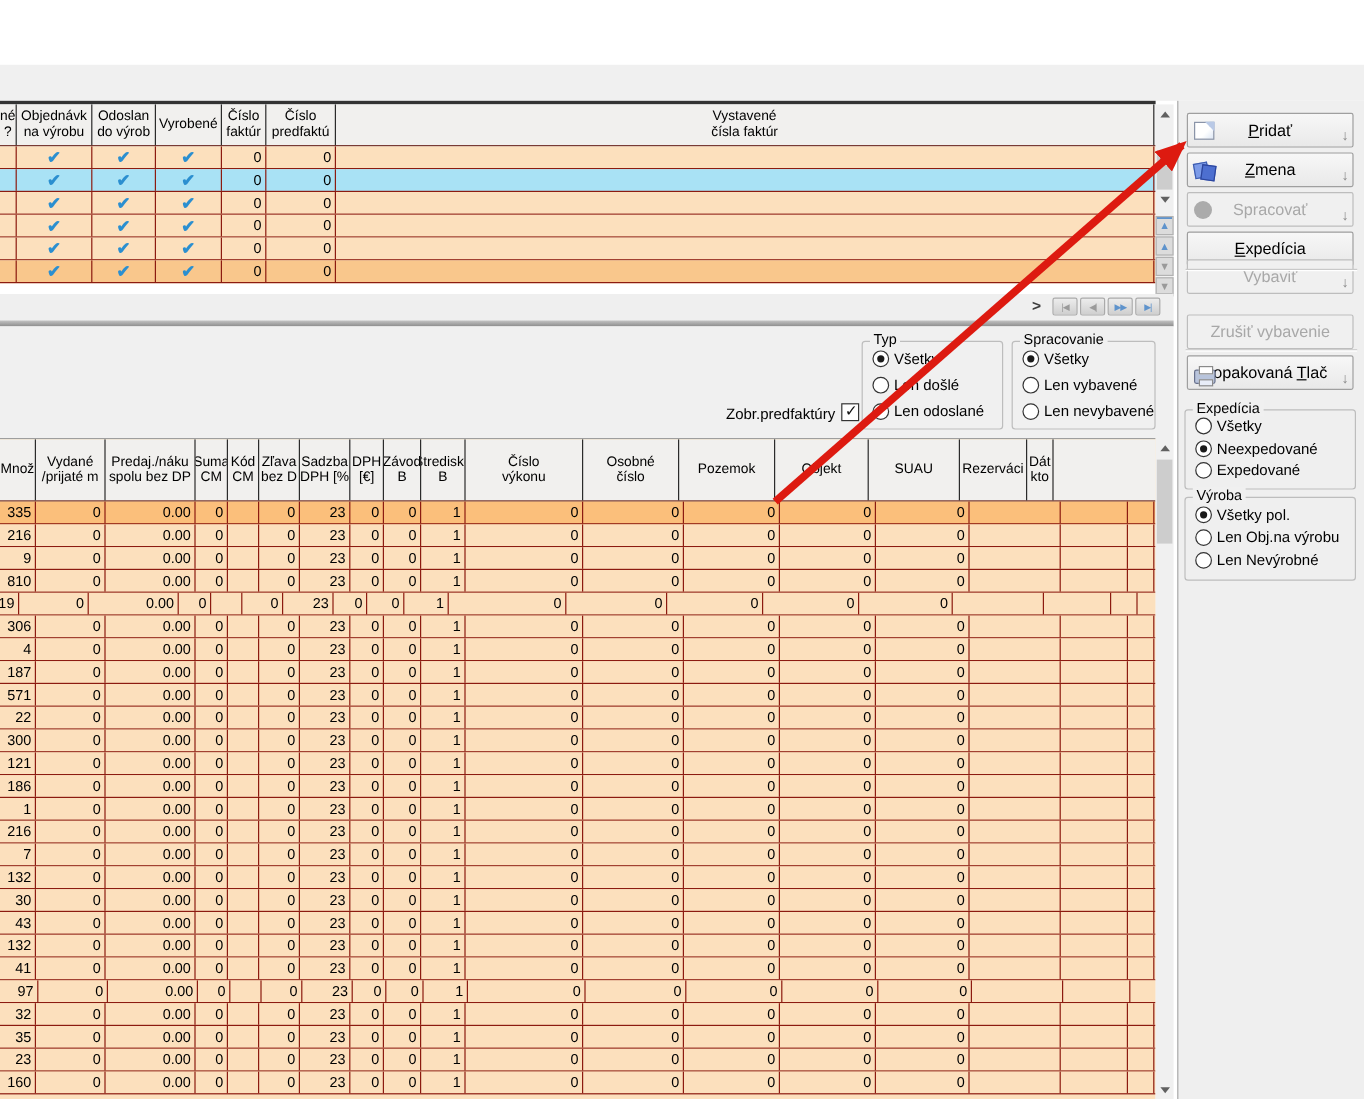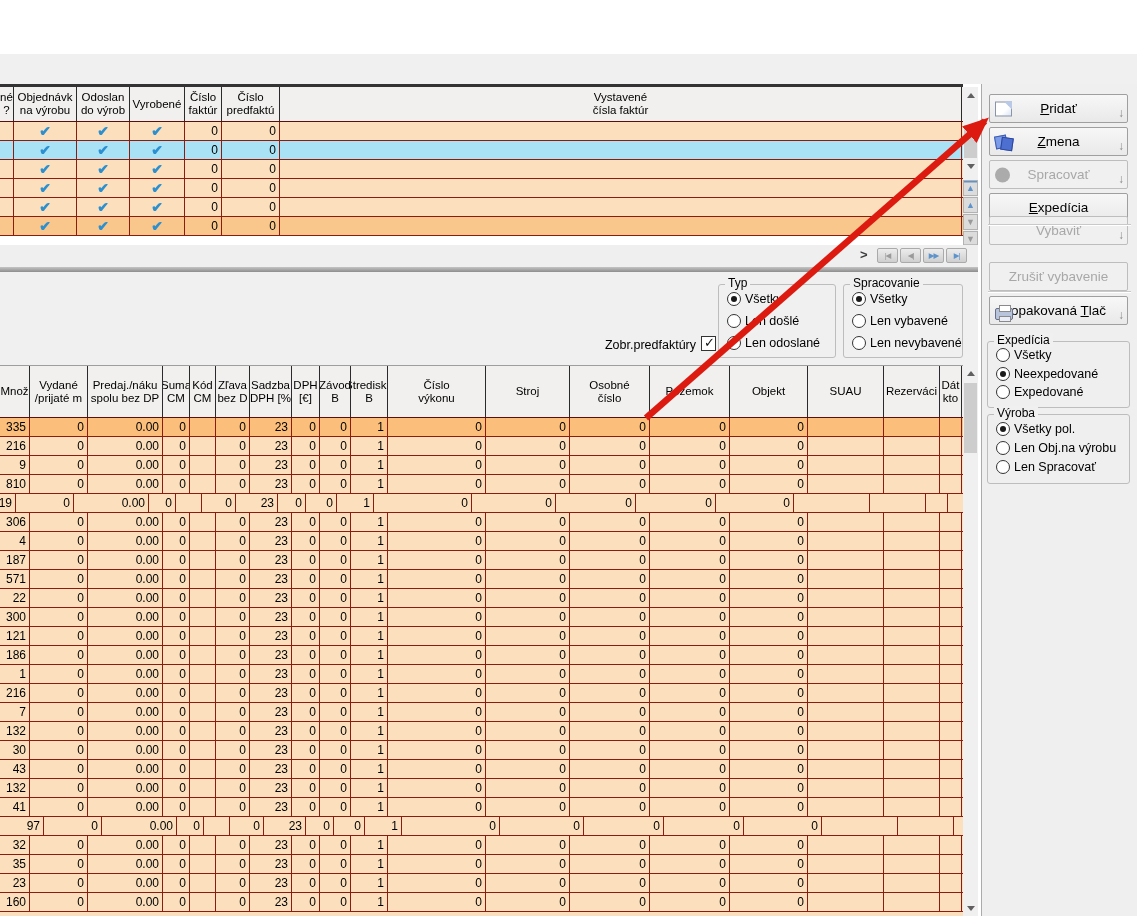--- a/index.html
+++ b/index.html
@@ -302,21 +302,20 @@
         <div class="hcell" style="width: 42px; text-align: center;">Sadzba
 DPH [%</div>
         <div class="hcell" style="width: 28px;">DPH
 [€]</div>
         <div class="hcell" style="width: 31px;">Závod
 B</div>
         <div class="hcell" style="width: 37px;">Stredisko
 B</div>
         <div class="hcell" style="width: 98px;">Číslo
 výkonu</div>
-        <div class="hcell" style="width: 84px;">Stroj</div>
         <div class="hcell" style="width: 80px;">Osobné
 číslo</div>
         <div class="hcell" style="width: 80px;">Pozemok</div>
         <div class="hcell" style="width: 78px;">Objekt</div>
         <div class="hcell" style="width: 76px;">SUAU</div>
         <div class="hcell" style="width: 56px;">Rezerváci</div>
         <div class="hcell" style="width: 22px;">Dát
 kto</div>
       </div>
     <div id="bot-body">
@@ -734,21 +733,21 @@
           <div class="dcell" style="width: 98px;">0</div>
           <div class="dcell" style="width: 84px;">0</div>
           <div class="dcell" style="width: 80px;">0</div>
           <div class="dcell" style="width: 80px;">0</div>
           <div class="dcell" style="width: 78px;">0</div>
           <div class="dcell" style="width: 76px;"></div>
           <div class="dcell" style="width: 56px;"></div>
           <div class="dcell" style="width: 22px;"></div>
         </div>
         <div class="drow">
-          <div class="dcell" style="width: 44px;">97</div>
+          <div class="dcell" style="width: 32px;">97</div>
           <div class="dcell" style="width: 58px;">0</div>
           <div class="dcell" style="width: 75px;">0.00</div>
           <div class="dcell" style="width: 27px;">0</div>
           <div class="dcell" style="width: 26px;"></div>
           <div class="dcell" style="width: 34px;">0</div>
           <div class="dcell" style="width: 42px;">23</div>
           <div class="dcell" style="width: 28px;">0</div>
           <div class="dcell" style="width: 31px;">0</div>
           <div class="dcell" style="width: 37px;">1</div>
           <div class="dcell" style="width: 98px;">0</div>
@@ -908,21 +907,21 @@
     <div class="opt" style="top: 6px;">
           <div class="radio on"></div>
           <span>Všetky pol.</span>
         </div>
         <div class="opt" style="top: 25px;">
           <div class="radio"></div>
           <span>Len Obj.na výrobu</span>
         </div>
         <div class="opt" style="top: 44px;">
           <div class="radio"></div>
-          <span>Len Spracovať</span>
+          <span>Len Nevýrobné</span>
         </div>
       </div>
   </div>
 
   <svg id="arrow-overlay" viewBox="0 0 1137 916">
     <defs>
       <marker id="ah" markerWidth="4" markerHeight="3.4" refX="3.2" refY="1.7" orient="auto">
         <path d="M0,0 L4,1.7 L0,3.4 z" fill="#dd1a10"></path>
       </marker>
     </defs>

